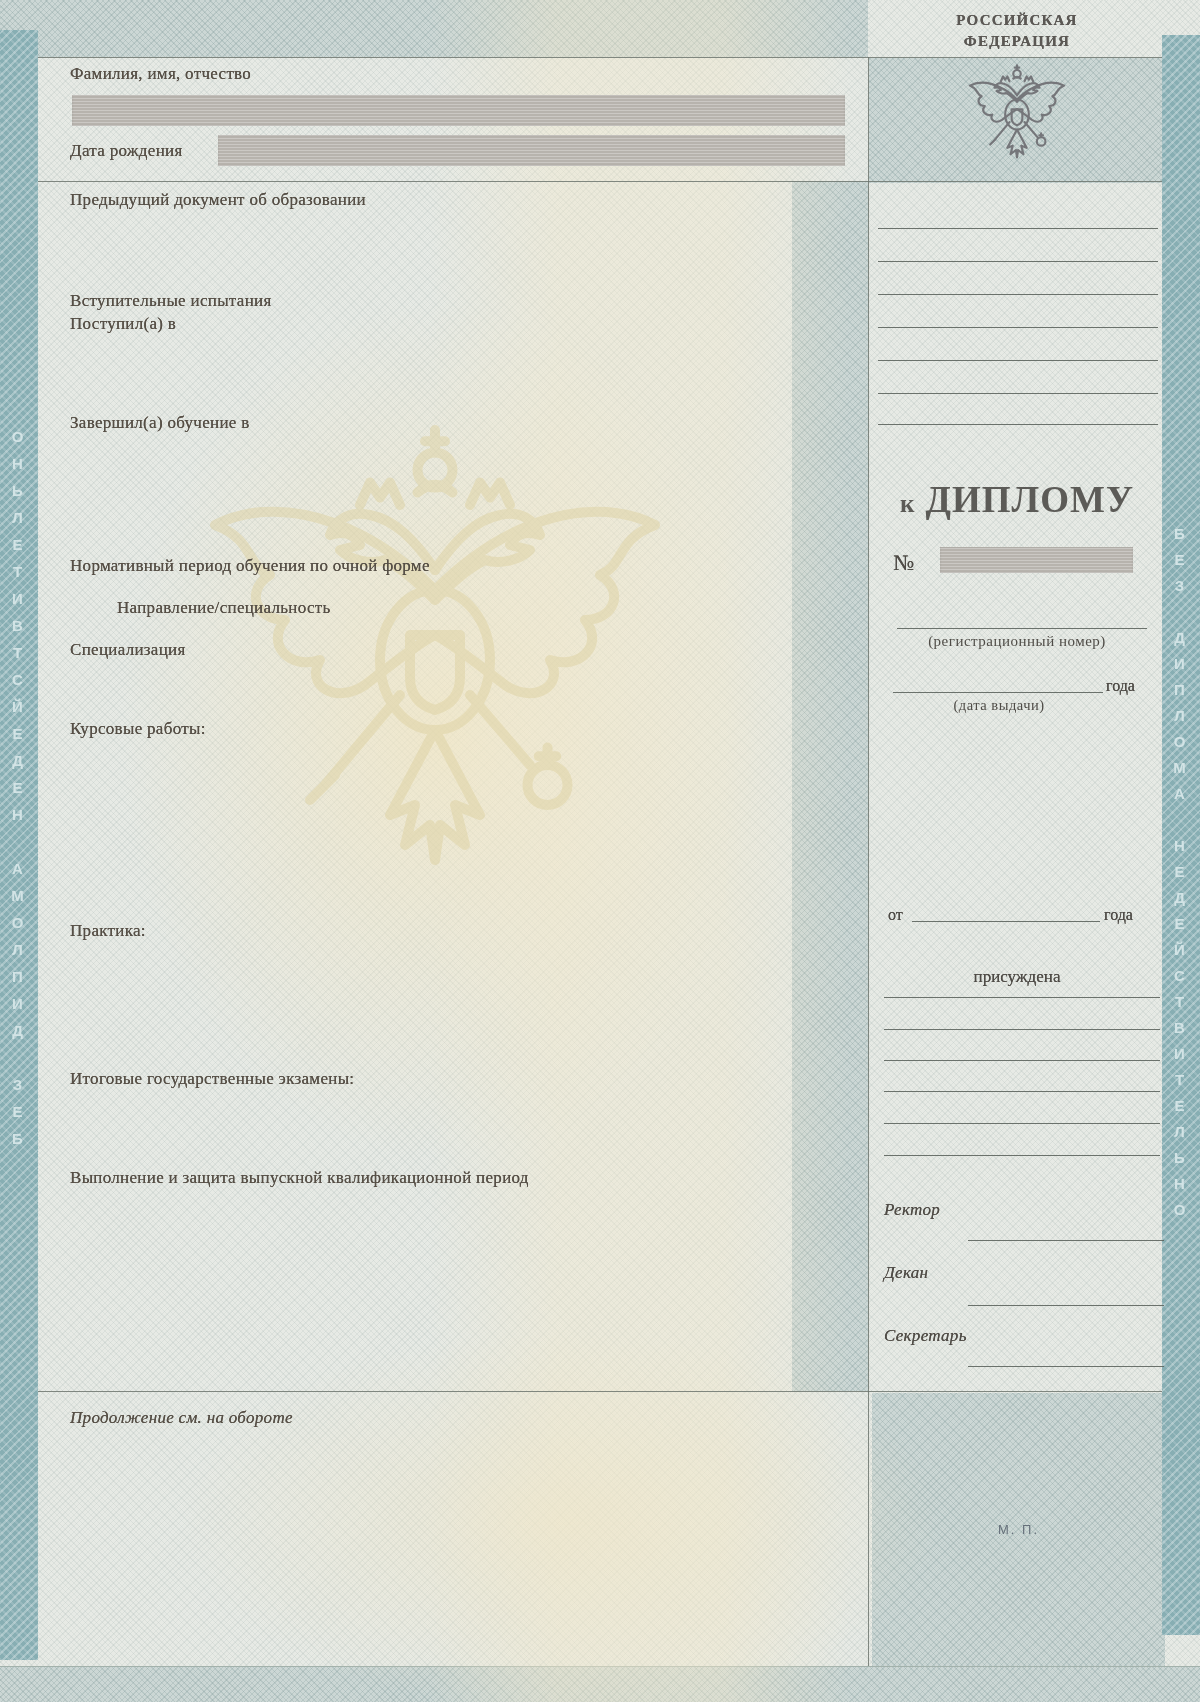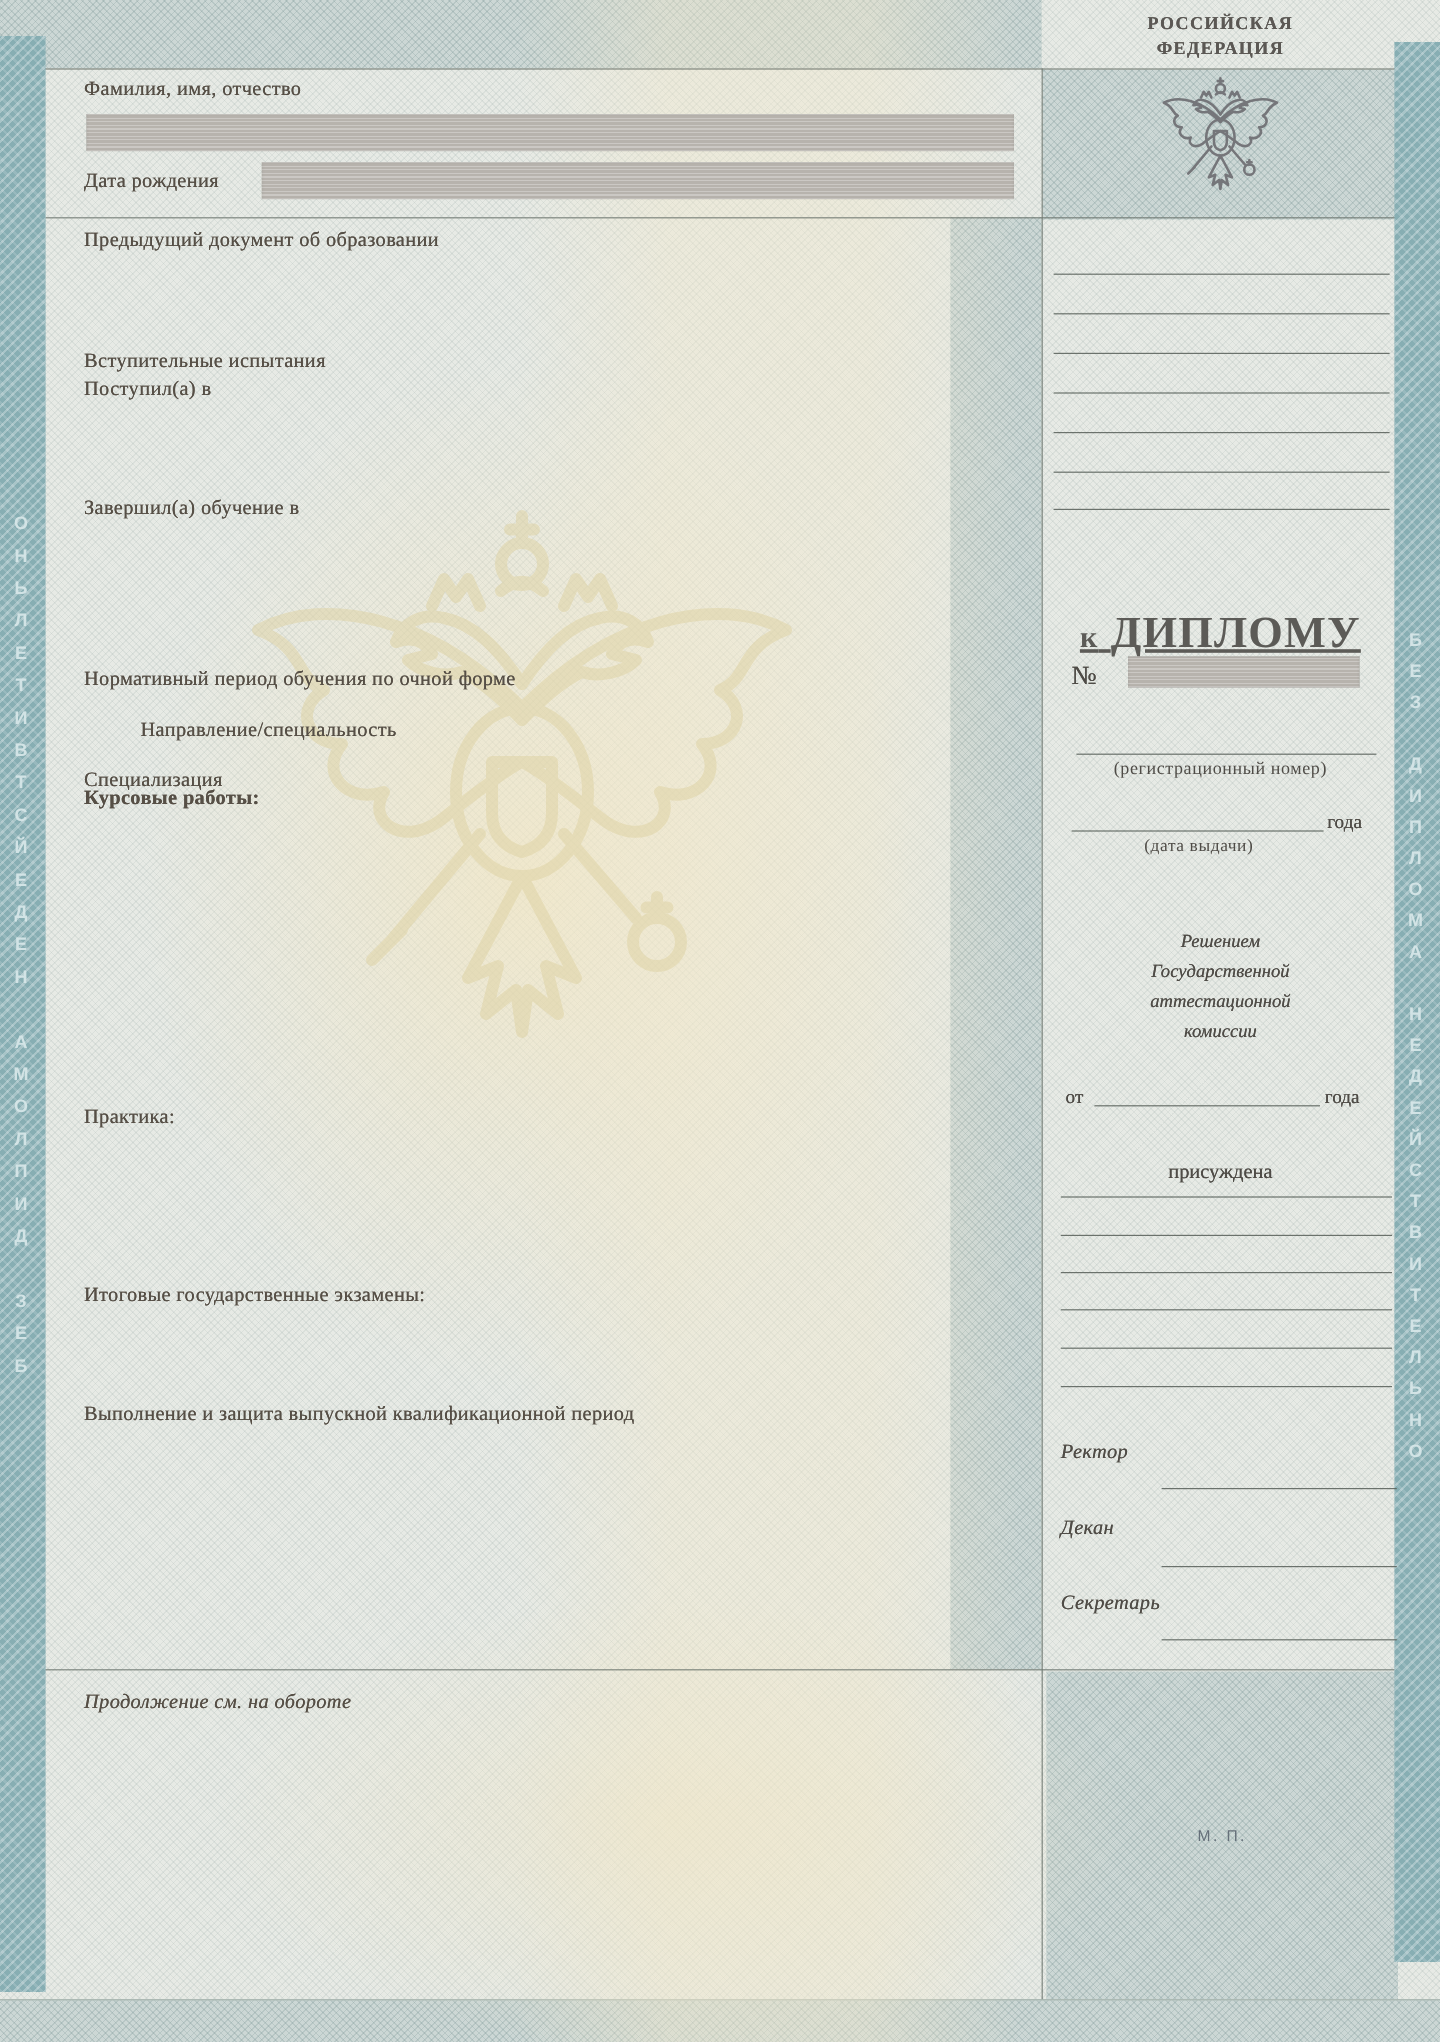--- a/index.html
+++ b/index.html
@@ -27,21 +27,21 @@
   .line{position:absolute;height:1px;background:#5d655e;opacity:.9;}
   .label{position:absolute;font-size:17px;color:#564f46;letter-spacing:.3px;
     text-shadow:0 0 .4px #564f46;white-space:nowrap;}
   .it{font-style:italic;}
   .redact{position:absolute;background-color:#b7b3ad;
     background-image:repeating-linear-gradient(0deg, rgba(255,255,255,.28) 0 1px, transparent 1px 3px);
     box-shadow:0 0 2px rgba(90,90,90,.25) inset;}
   .rc{position:absolute;left:869px;width:296px;text-align:center;color:#4f4c47;}
   .country{top:10px;font-weight:bold;font-size:15px;letter-spacing:1.2px;line-height:21px;color:#5b5854;text-shadow:0 0 .4px #5b5854;}
   .t1{top:458px;font-weight:bold;font-size:27px;letter-spacing:3px;color:#5c5b57;}
-  .t2{top:506px;font-weight:bold;font-size:37px;letter-spacing:1px;color:#5c5b57;text-decoration:underline;}
+  .t2{top:478px;font-weight:bold;font-size:37px;letter-spacing:1px;color:#5c5b57;}
   .t2 .small-k{font-size:25px;font-weight:bold;}
   .rc-it{font-style:italic;font-size:15.5px;color:#4f4c47;text-shadow:0 0 .3px #4f4c47;}
   .cap{font-size:15px;color:#4f4c47;letter-spacing:.5px;}
   .word{position:absolute;font-size:16px;color:#4f4c47;text-shadow:0 0 .3px #4f4c47;white-space:nowrap;}
   .sealtext{position:absolute;font-family:"Liberation Sans","DejaVu Sans",sans-serif;
     font-size:13px;letter-spacing:2px;color:#66707a;}
   svg.emblem{position:absolute;color:#75767a;}
   svg.wmark{position:absolute;color:#ded2a2;opacity:.5;}
 </style>
 </head>
@@ -108,21 +108,21 @@
   <div class="label" style="left:70px;top:141px;">Дата рождения</div>
   <div class="redact" style="left:218px;top:135px;width:627px;height:31px;"></div>
 
   <div class="label" style="left:70px;top:190px;">Предыдущий документ об образовании</div>
   <div class="label" style="left:70px;top:291px;">Вступительные испытания</div>
   <div class="label" style="left:70px;top:314px;">Поступил(а) в</div>
   <div class="label" style="left:70px;top:413px;">Завершил(а) обучение в</div>
   <div class="label" style="left:70px;top:556px;">Нормативный период обучения по очной форме</div>
   <div class="label" style="left:70px;top:598px;margin-left:47px;">Направление/специальность</div>
   <div class="label" style="left:70px;top:640px;">Специализация</div>
-  <div class="label" style="left:70px;top:655px;font-weight:bold;">Курсовые работы:</div>
+  <div class="label" style="left:70px;top:719px;">Курсовые работы:</div>
   <div class="label" style="left:70px;top:921px;">Практика:</div>
   <div class="label" style="left:70px;top:1069px;">Итоговые государственные экзамены:</div>
   <div class="label" style="left:70px;top:1168px;">Выполнение и защита выпускной квалификационной период</div>
 
   <div class="label it" style="left:70px;top:1408px;text-align:right;">Продолжение см. на обороте</div>
 
   <div class="line" style="left:878px;top:228px;width:280px;"></div>
   <div class="line" style="left:878px;top:261px;width:280px;"></div>
   <div class="line" style="left:878px;top:294px;width:280px;"></div>
   <div class="line" style="left:878px;top:327px;width:280px;"></div>
@@ -138,26 +138,20 @@
   <div class="word" style="left:893px;top:550px;font-size:22px;">№</div>
   <div class="redact" style="left:940px;top:547px;width:193px;height:26px;"></div>
 
   <div class="line" style="left:897px;top:628px;width:250px;"></div>
   <div class="rc cap" style="top:633px;">(регистрационный номер)</div>
 
   <div class="line" style="left:893px;top:692px;width:210px;"></div>
   <div class="word" style="left:1106px;top:677px;">года</div>
   <div class="cap" style="position:absolute;left:893px;top:697px;width:212px;text-align:center;font-size:14.5px;">(дата выдачи)</div>
 
-  <div class="rc rc-it" style="top:772px;line-height:25px;">
-    <div>Решением</div>
-    <div>Государственной</div>
-    <div>аттестационной</div>
-    <div>комиссии</div>
-  </div>
 
   <div class="word" style="left:888px;top:906px;">от</div>
   <div class="line" style="left:912px;top:921px;width:188px;"></div>
   <div class="word" style="left:1104px;top:906px;">года</div>
 
   <div class="rc" style="top:947px;font-size:17px;text-shadow:0 0 .3px #4f4c47;margin-top:20px;">присуждена</div>
 
   <div class="line" style="left:884px;top:997px;width:276px;"></div>
   <div class="line" style="left:884px;top:1029px;width:276px;"></div>
   <div class="line" style="left:884px;top:1060px;width:276px;"></div>

